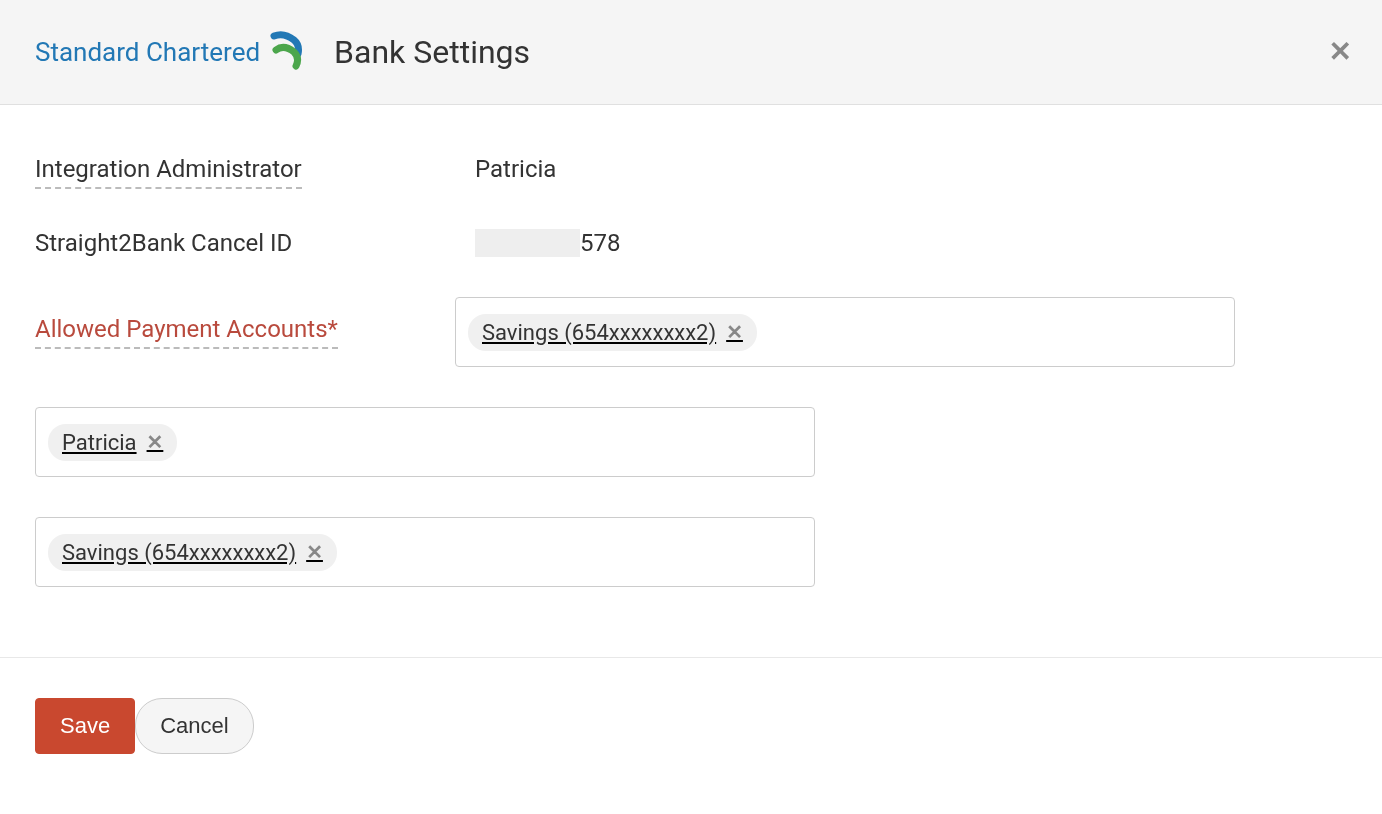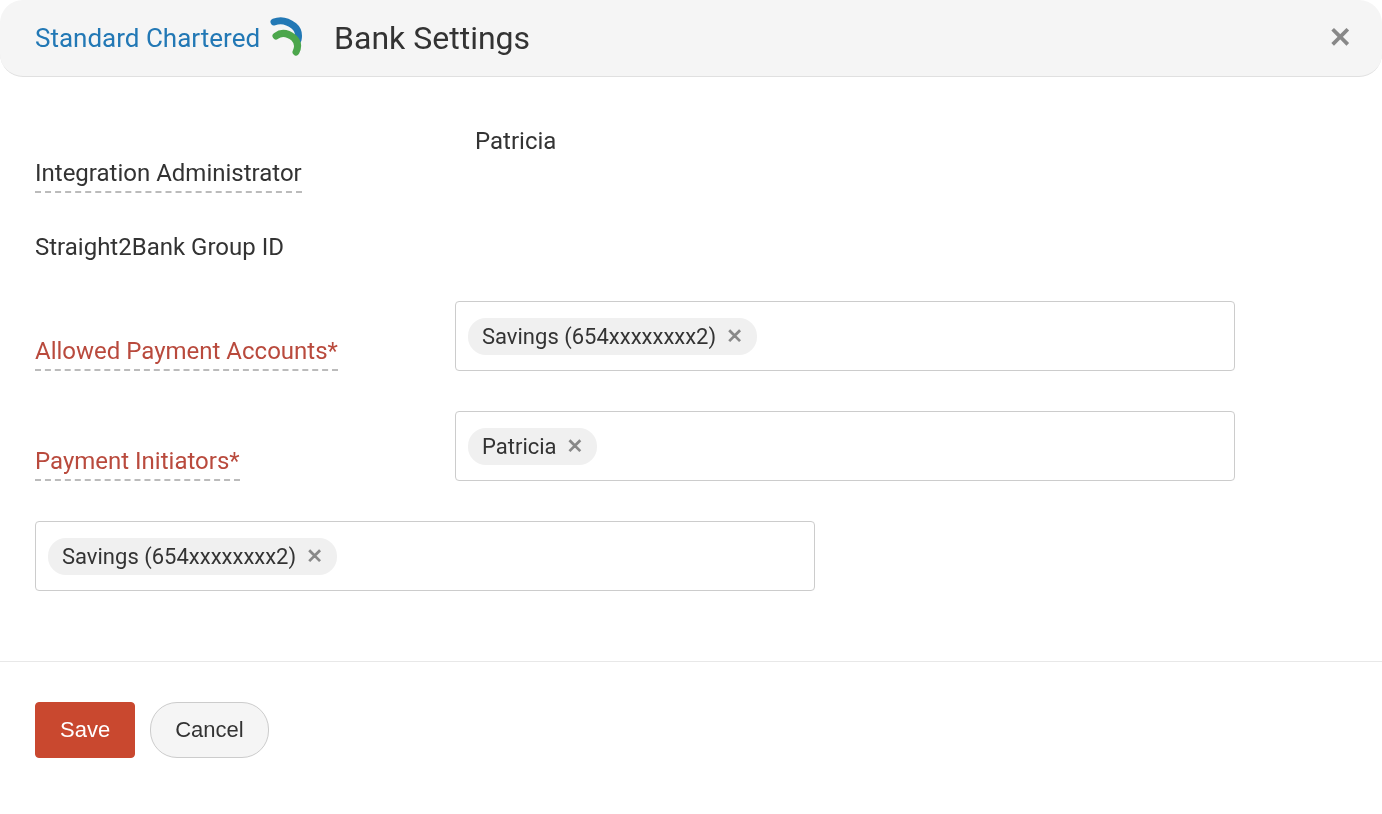--- a/index.html
+++ b/index.html
@@ -9,27 +9,26 @@
     }
     body {
       font-family: -apple-system, BlinkMacSystemFont, "Segoe UI", Roboto, Helvetica, Arial, sans-serif;
       background: #fff;
       width: 1382px;
       height: 814px;
       overflow: hidden;
     }
     .header {
       background: #f5f5f5;
-      padding: 16px 35px;
+      padding: 30px 35px;
       display: flex;
       align-items: center;
       gap: 30px;
       border-bottom: 1px solid #e0e0e0;
       position: relative;
-      border-radius: 23px;
     }
     .logo-group {
       display: flex;
       align-items: center;
       gap: 10px;
     }
     .logo-text {
       color: #2278b5;
       font-size: 26px;
       font-weight: 400;
@@ -59,33 +58,33 @@
     }
     .content {
       padding: 50px 35px 30px 35px;
     }
     .form-row {
       display: flex;
       align-items: flex-start;
       margin-bottom: 40px;
     }
     .form-row.with-input {
-      align-items: flex-end;
+      align-items: center;
+      text-decoration: underline;
     }
     .label {
       width: 420px;
       flex-shrink: 0;
       font-size: 24px;
       color: #333;
     }
     .label-underline {
       display: inline-block;
       border-bottom: 2px dashed #bbb;
       padding-bottom: 4px;
-      margin-top: 32px;
     }
     .label-required {
       color: #b94a3d;
     }
     .value {
       font-size: 24px;
       color: #333;
       padding-left: 20px;
       display: flex;
       align-items: center;
@@ -126,21 +125,20 @@
       background: none;
       border: none;
       font-weight: bold;
       line-height: 1;
       padding: 0;
     }
     .footer {
       border-top: 1px solid #e8e8e8;
       padding: 40px 35px;
       display: flex;
-      gap: 15px;
     }
     .btn {
       padding: 14px 24px;
       font-size: 22px;
       border-radius: 4px;
       cursor: pointer;
       border: 1px solid transparent;
     }
     .btn-save {
       background: #c9482f;
@@ -176,41 +174,42 @@
 <div class="content">
 
   <div class="form-row">
     <div class="label">
       <span class="label-underline">Integration Administrator</span>
     </div>
     <div class="value">Patricia</div>
   </div>
 
   <div class="form-row">
-    <div class="label">Straight2Bank Group ID</div>
+    <div class="label">Straight2Bank Cancel ID</div>
+    <div class="value">
+      <span class="redacted"></span>
+        <span>578</span>
+    </div>
   </div>
 
   <div class="form-row with-input">
     <div class="label">
       <span class="label-underline label-required">Allowed Payment Accounts*</span>
     </div>
     <div class="tag-input">
       <span class="tag">
         <span>Savings (654xxxxxxxx2)</span>
         <button class="tag-remove">
           <span>✕</span>
         </button>
       </span>
     </div>
   </div>
 
   <div class="form-row with-input">
-    <div class="label">
-      <span class="label-underline label-required">Payment Initiators*</span>
-    </div>
     <div class="tag-input">
       <span class="tag">
         <span>Patricia</span>
         <button class="tag-remove">
           <span>✕</span>
         </button>
       </span>
     </div>
   </div>
 

